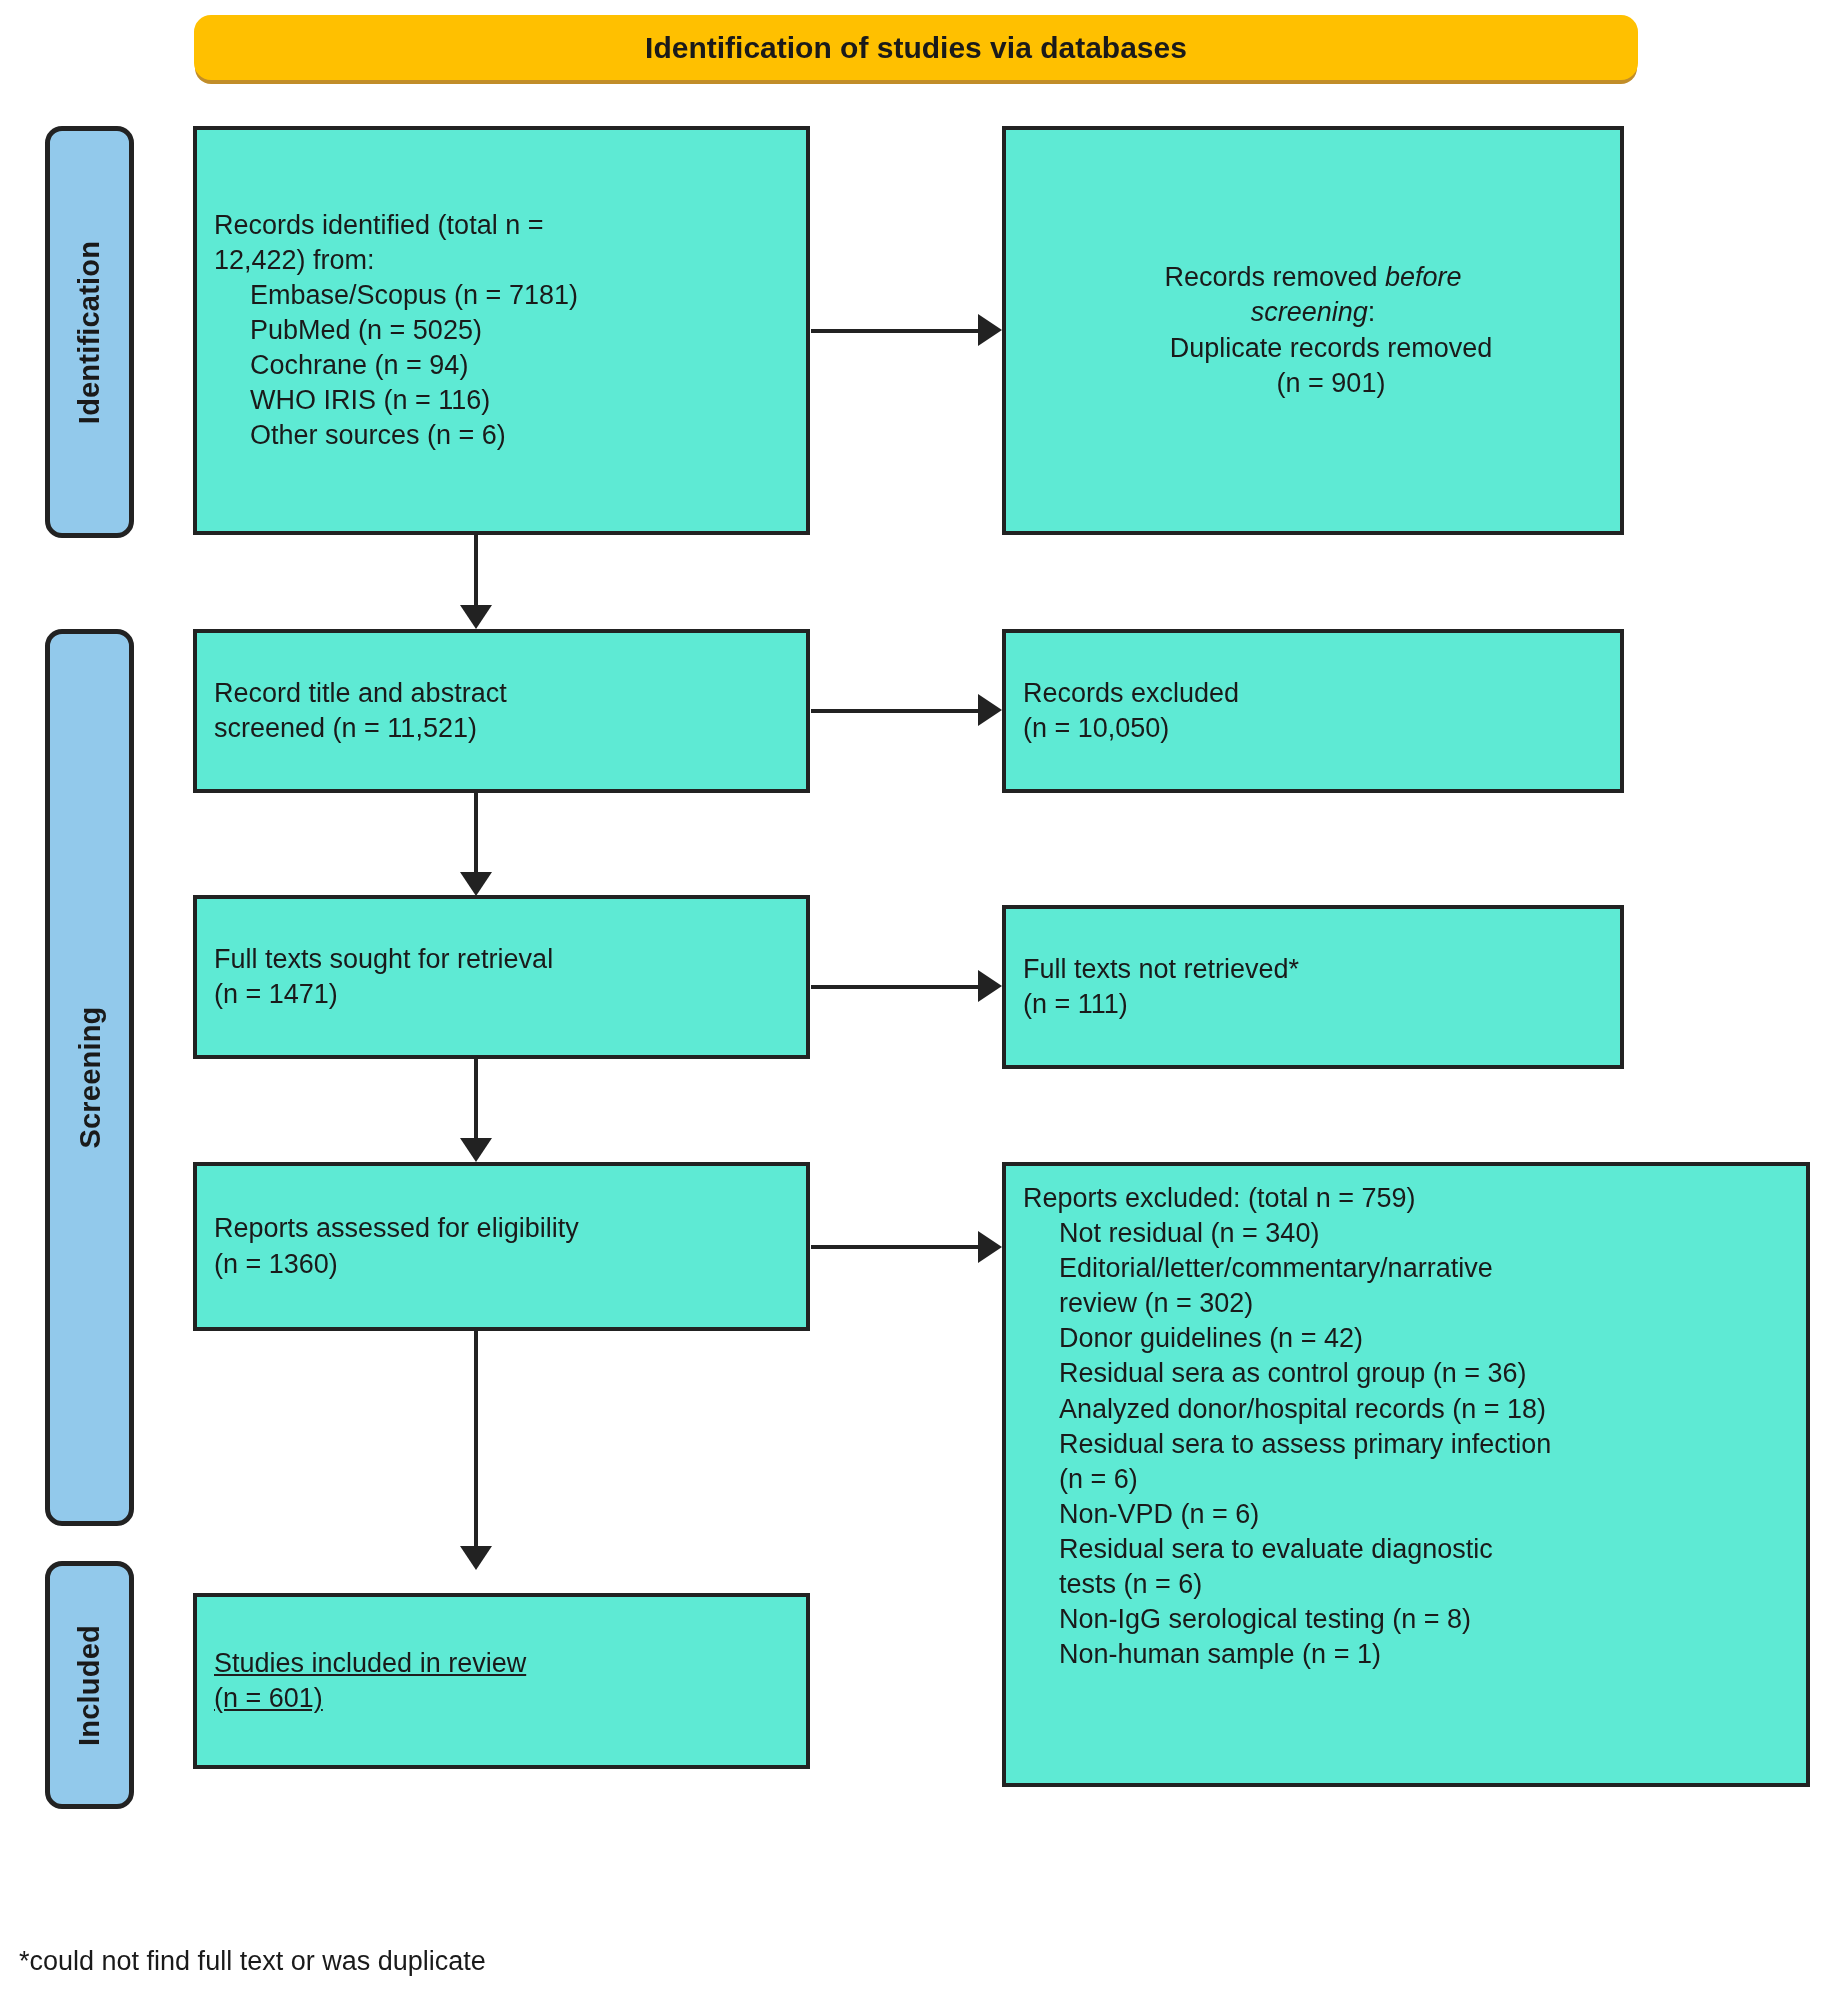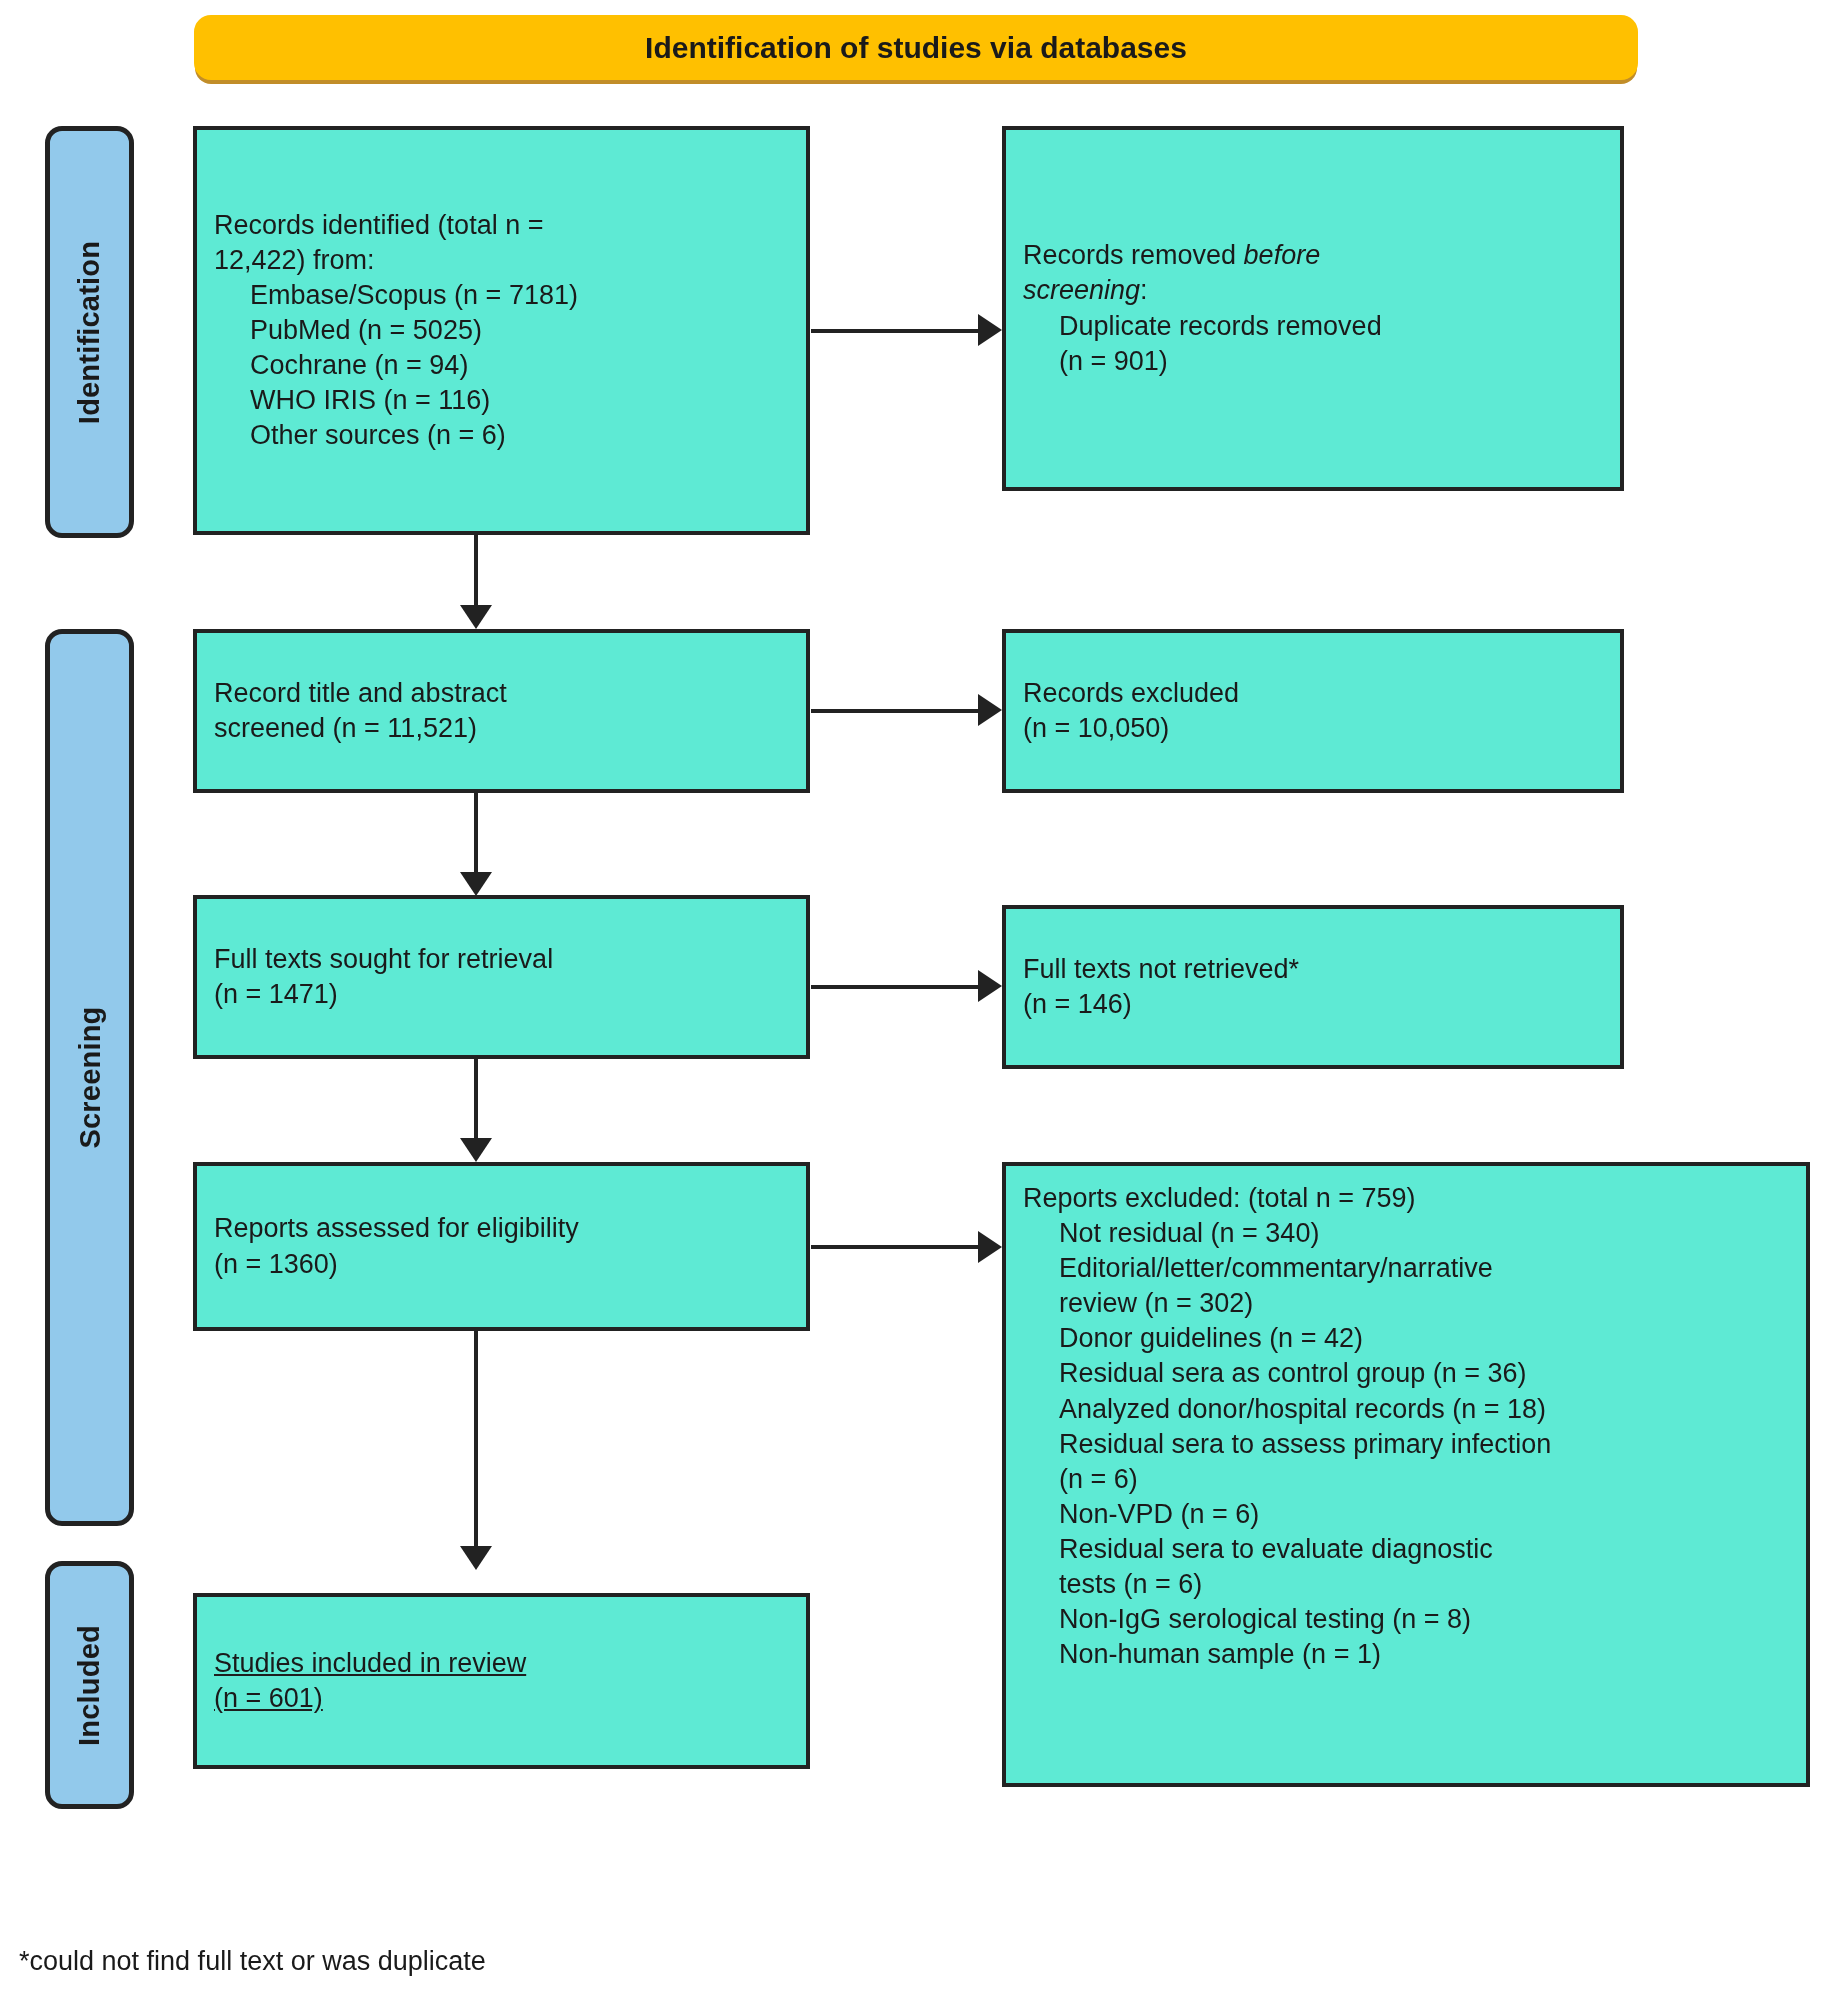--- a/index.html
+++ b/index.html
@@ -132,21 +132,21 @@
     <div class="line indent">Embase/Scopus (n = 7181)</div>
     <div class="line indent">PubMed (n = 5025)</div>
     <div class="line indent">Cochrane (n = 94)</div>
     <div class="line indent">WHO IRIS (n = 116)</div>
     <div class="line indent">Other sources (n = 6)</div>
   </div>
 
   <div class="hline" style="left:811px; top:329px; width:171px;"></div>
   <div class="arrow-right" style="left:978px; top:314px;"></div>
 
-  <div class="box" style="left:1002px; top:126px; width:622px; height:365px; font-size:27px;">
+  <div class="box" style="left:1002px; top:126px; width:622px; height:409px; font-size:27px;align-items:center;">
     <div class="line"><span>Records removed </span><span class="it">before</span></div>
     <div class="line"><span class="it">screening</span><span>:</span></div>
     <div class="line indent">Duplicate records removed</div>
     <div class="line indent">(n = 901)</div>
   </div>
 
   <div class="vline" style="left:474px; top:535px; width:3.5px; height:72px;"></div>
   <div class="arrow-down" style="left:460px; top:605px;"></div>
 
   <div class="box" style="left:193px; top:629px; width:617px; height:164px; font-size:27px;">
@@ -168,21 +168,21 @@
   <div class="box" style="left:193px; top:895px; width:617px; height:164px; font-size:27px;">
     <div class="line">Full texts sought for retrieval</div>
     <div class="line">(n = 1471)</div>
   </div>
 
   <div class="hline" style="left:811px; top:985px; width:171px;"></div>
   <div class="arrow-right" style="left:978px; top:970px;"></div>
 
   <div class="box" style="left:1002px; top:905px; width:622px; height:164px; font-size:27px;">
     <div class="line">Full texts not retrieved*</div>
-    <div class="line">(n = 146)</div>
+    <div class="line">(n = 111)</div>
   </div>
 
   <div class="vline" style="left:474px; top:1059px; width:3.5px; height:82px;"></div>
   <div class="arrow-down" style="left:460px; top:1138px;"></div>
 
   <div class="box" style="left:193px; top:1162px; width:617px; height:169px; font-size:27px;">
     <div class="line">Reports assessed for eligibility</div>
     <div class="line">(n = 1360)</div>
   </div>
 

